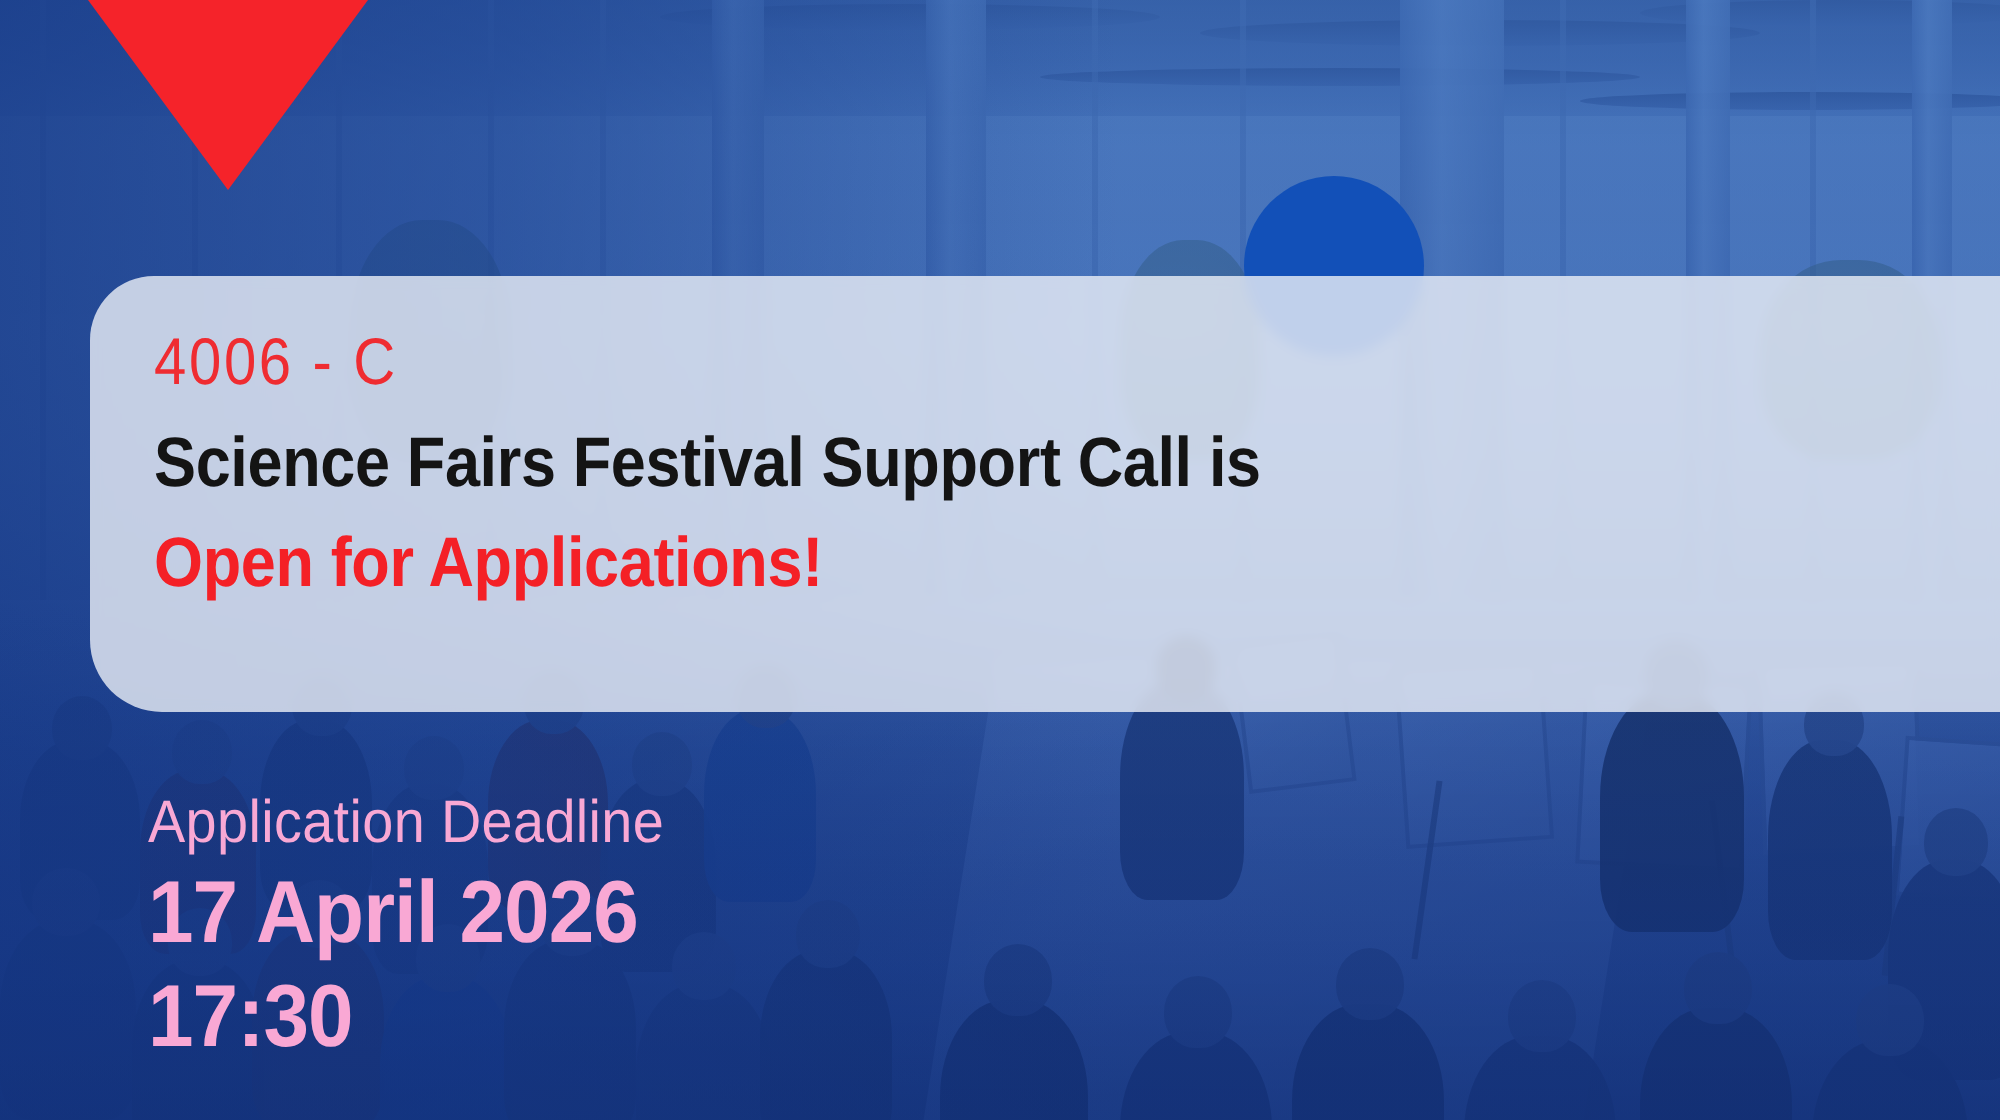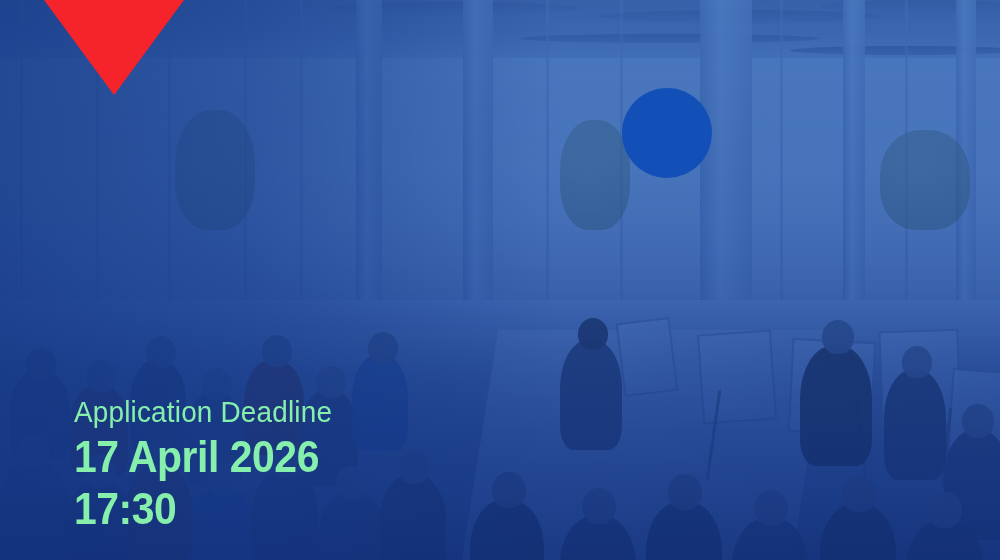--- a/index.html
+++ b/index.html
@@ -116,21 +116,21 @@
     font-family:"Liberation Sans Narrow","Liberation Sans",sans-serif;
     font-size:35px;font-weight:700;line-height:1.18;margin:0;
     transform:scaleX(.90);transform-origin:left center;
     letter-spacing:-.2px;
   }
   .card-line.dark{color:#141414;}
   .card-line.red{color:#f42026;margin-top:9px;}
 
   
   .deadline{
-    position:absolute;left:74px;top:396px;width:460px;color:#86efac;
+    position:absolute;left:74px;top:396px;width:460px;color:#f9a8d4;
   }
   .deadline-label{
     font-family:"Liberation Sans Narrow","Liberation Sans",sans-serif;
     font-size:30px;font-weight:400;line-height:1.05;letter-spacing:.2px;
     transform:scaleX(.93);transform-origin:left center;
     margin:0 0 6px 0;
   }
   .deadline-date,.deadline-time{
     font-family:"Liberation Sans Narrow","Liberation Sans",sans-serif;
     font-size:44px;font-weight:700;line-height:1.05;letter-spacing:-.5px;
@@ -244,20 +244,25 @@
 
     <div class="tint"></div>
     <div class="tint2"></div>
     <div class="left-wash"></div>
     <div class="bottom-wash"></div>
   </div>
 
   <div class="triangle"></div>
   <div class="circle"></div>
 
+  <div class="card">
+    <div class="card-code">4006 - C</div>
+    <div class="card-line dark">Science Fairs Festival Support Call is</div>
+    <div class="card-line red">Open for Applications!</div>
+  </div>
 
   <div class="deadline">
     <div class="deadline-label">Application Deadline</div>
     <div class="deadline-date">17 April 2026</div>
     <div class="deadline-time">17:30</div>
   </div>
 
 </div>
 
 </body></html>

